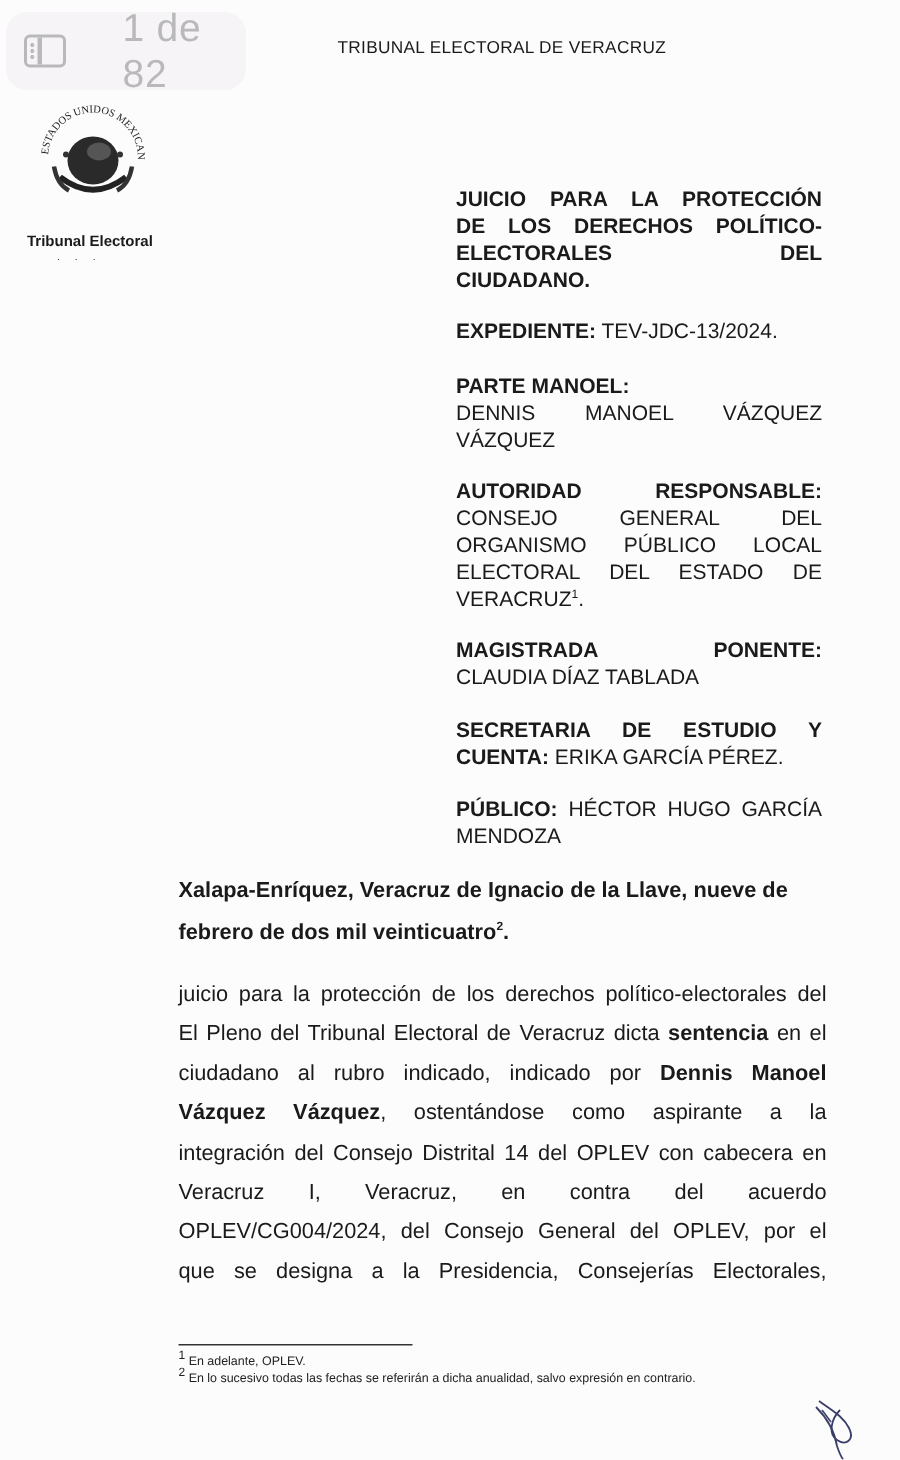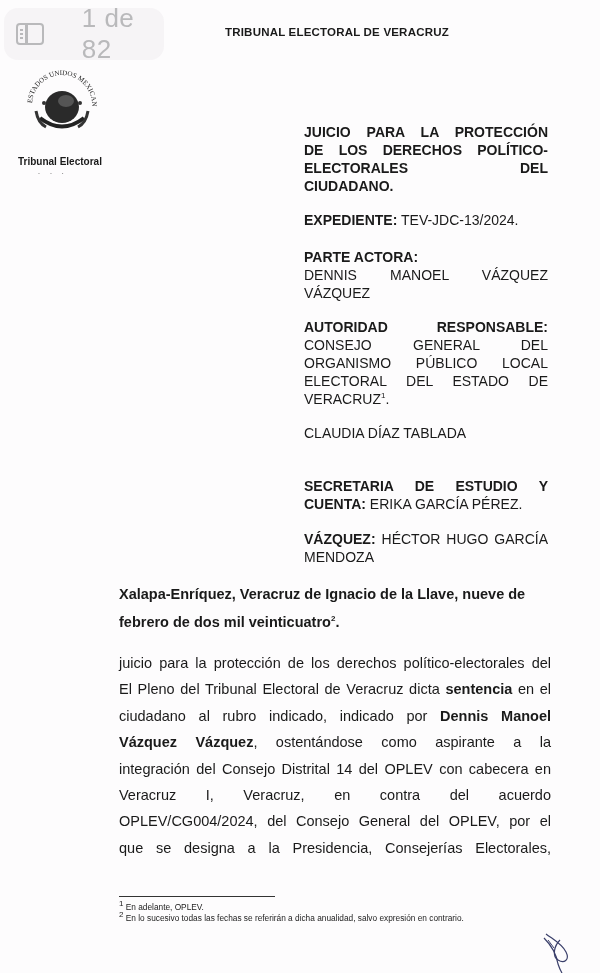--- a/index.html
+++ b/index.html
@@ -59,21 +59,21 @@
       font-size: 26px;
       color: #b9b9bb;
       letter-spacing: 0.5px;
       margin-left: 28px;
     }
     .header-title {
       position: absolute;
       left: 225px;
       top: 26px;
       font-size: 11.5px;
-      font-weight: bold;
+      font-weight: normal;
       letter-spacing: 0.2px;
     }
     .seal {
       position: absolute;
       left: 22px;
       top: 63px;
       width: 80px;
       height: 78px;
     }
     .seal-label {
@@ -186,42 +186,43 @@
   <div class="just-full">ELECTORALES DEL</div>
   <div>CIUDADANO.</div>
 </div>
 
 <div class="info-block" style="top:211px;">
   <b>EXPEDIENTE:</b>
   <span>TEV-JDC-13/2024.</span>
 </div>
 
 <div class="info-block" style="top:248px;">
-  <div><b>PARTE ACTORA:</b></div>
+  <div><b>PARTE MANOEL:</b></div>
   <div class="just-full" style="text-align-last:left;">DENNIS MANOEL VÁZQUEZ VÁZQUEZ</div>
 </div>
 
 <div class="info-block" style="top:318px;">
   <div class="just-full"><b>AUTORIDAD RESPONSABLE:</b></div>
   <div>
     <span>CONSEJO GENERAL DEL ORGANISMO PÚBLICO LOCAL ELECTORAL DEL ESTADO DE VERACRUZ</span><sup>1</sup><span>.</span>
   </div>
 </div>
 
 <div class="info-block" style="top:424px;">
+  <div class="just-full"><b>MAGISTRADA PONENTE:</b></div>
   <div>CLAUDIA DÍAZ TABLADA</div>
 </div>
 
 <div class="info-block" style="top:477px;">
   <b>SECRETARIA DE ESTUDIO Y CUENTA:</b>
   <span>ERIKA GARCÍA PÉREZ.</span>
 </div>
 
 <div class="info-block" style="top:530px;">
-  <b>VÁZQUEZ:</b>
+  <b>PÚBLICO:</b>
   <span>HÉCTOR HUGO GARCÍA MENDOZA</span>
 </div>
 
 <div class="place-date">
   <div>Xalapa-Enríquez, Veracruz de Ignacio de la Llave, nueve de</div>
   <div>
     <span>febrero de dos mil veinticuatro</span><sup>2</sup><span>.</span>
   </div>
 </div>
 

